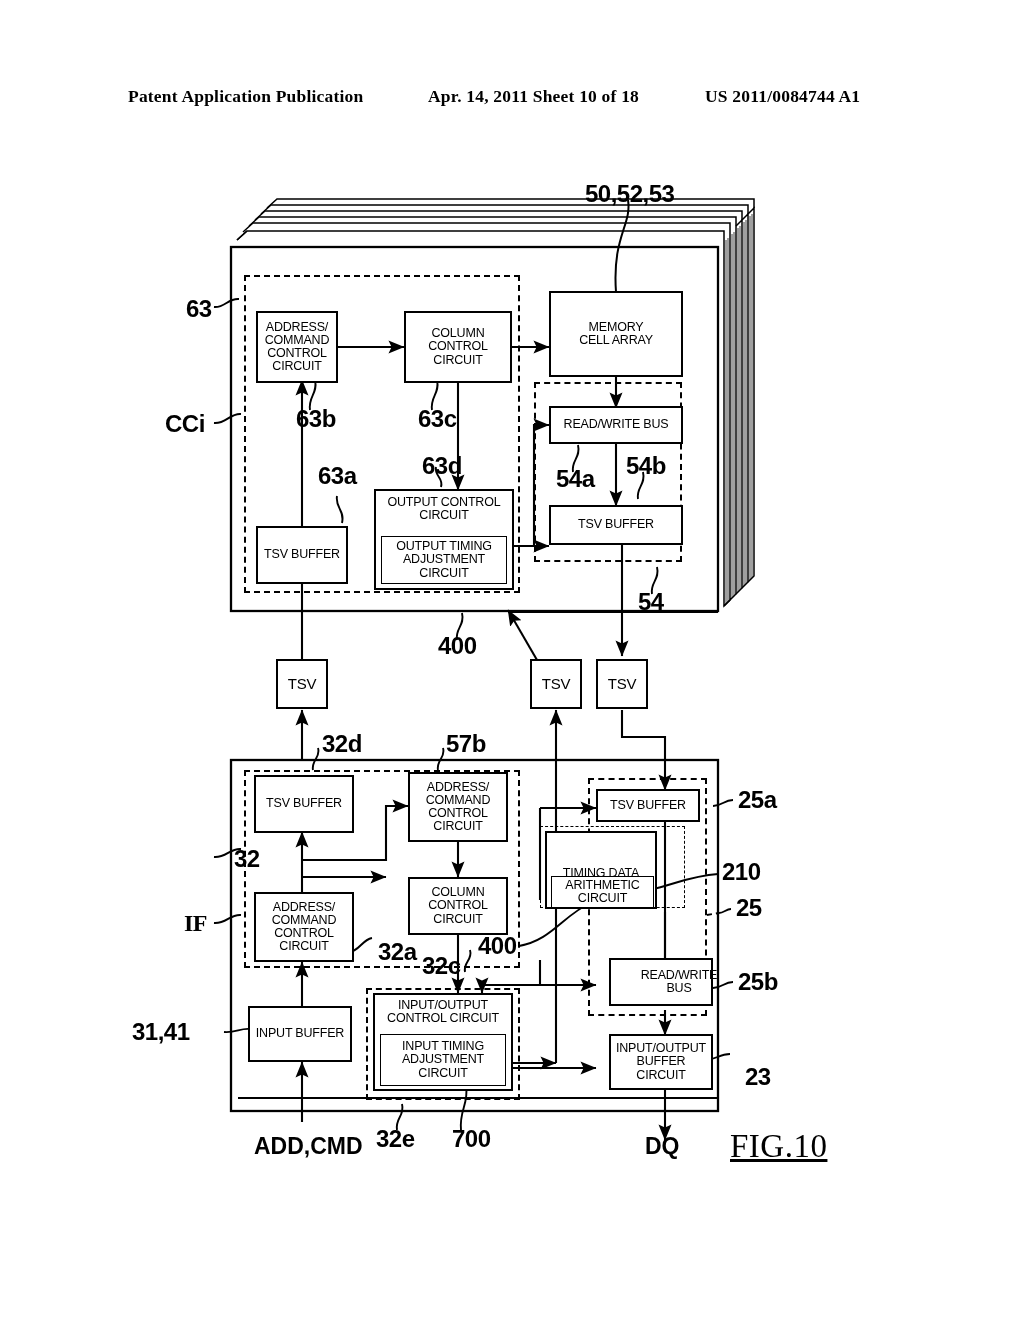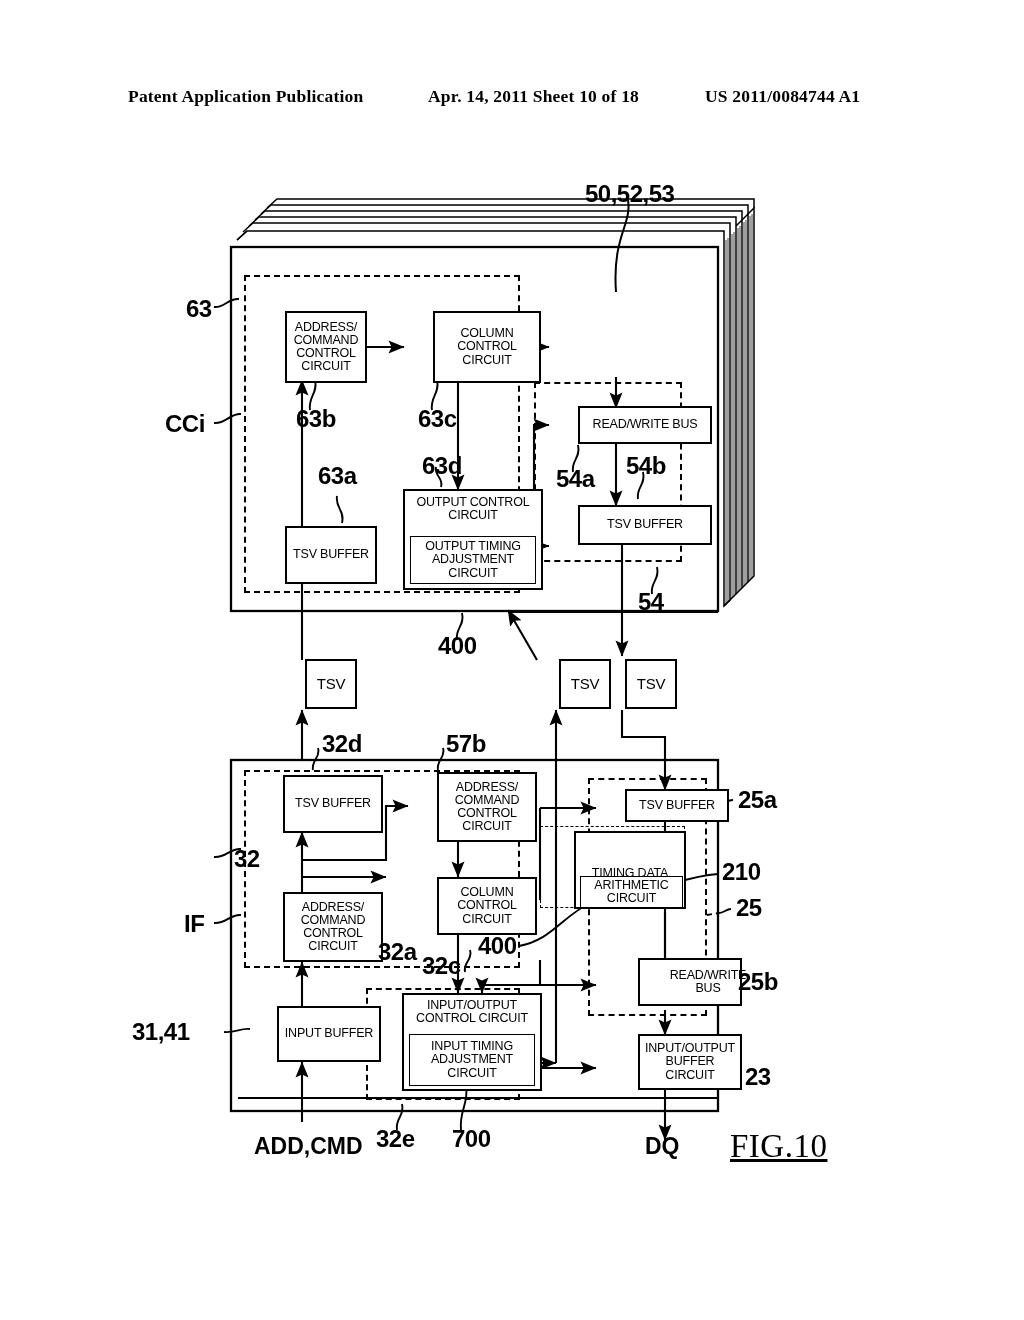--- a/index.html
+++ b/index.html
@@ -26,21 +26,20 @@
   #fig svg{position:absolute;left:0;top:0;}
 
   
   .box{
     position:absolute;box-sizing:border-box;
     border:2px solid #000;background:#fff;
     display:flex;align-items:center;justify-content:center;
     text-align:center;line-height:1.06;
     font-size:12.5px;letter-spacing:-0.2px;
     z-index:6;
-    margin-left:29px;
   }
   .box.thin{border-width:1.6px;}
   .dbox{
     position:absolute;box-sizing:border-box;
     border:2px dashed #000;background:transparent;z-index:3;
   }
   .dbox2{
     position:absolute;box-sizing:border-box;
     border:1.8px dashed #000;background:transparent;z-index:3;
   }
@@ -246,20 +245,24 @@
 CONTROL
 CIRCUIT</span>
   </div>
 
   <div class="box" style="left:404px;top:311px;width:108px;height:72px;">
     <span style="white-space:pre-line">COLUMN
 CONTROL
 CIRCUIT</span>
   </div>
 
+  <div class="box" style="left:549px;top:291px;width:134px;height:86px;">
+    <span style="white-space:pre-line">MEMORY
+CELL ARRAY</span>
+  </div>
 
   <div class="box" style="left:549px;top:406px;width:134px;height:38px;">
     <span style="white-space:pre-line">READ/WRITE BUS</span>
   </div>
 
   <div class="box" style="left:549px;top:505px;width:134px;height:40px;">
     <span style="white-space:pre-line">TSV BUFFER</span>
   </div>
 
   <div class="box" style="left:256px;top:526px;width:92px;height:58px;">
@@ -377,21 +380,21 @@
   <div class="lab" style="left:376px;top:1125px;">32e</div>
   <div class="lab" style="left:452px;top:1125px;">700</div>
   <div class="lab" style="left:478px;top:932px;">400</div>
   <div class="lab" style="left:722px;top:858px;">210</div>
   <div class="lab" style="left:736px;top:894px;">25</div>
   <div class="lab" style="left:738px;top:786px;">25a</div>
   <div class="lab" style="left:738px;top:968px;">25b</div>
   <div class="lab" style="left:745px;top:1040px;margin-top:23px;">23</div>
 
   <div class="lab" style="left:186px;top:845px;margin-left:48px;">32</div>
-  <div class="lab" style="left:184px;top:910px;">IF</div>
+  <div class="lab" style="left:184px;top:910px;font-family:Liberation Serif, serif;">IF</div>
   <div class="lab" style="left:132px;top:1018px;">31,41</div>
 
   <div class="sig" style="left:254px;top:1133px;">ADD,CMD</div>
   <div class="sig" style="left:645px;top:1133px;">DQ</div>
 
   <div class="figlab" style="left:730px;top:1128px;">FIG.10</div>
 
 </div>
 
 </body></html>

